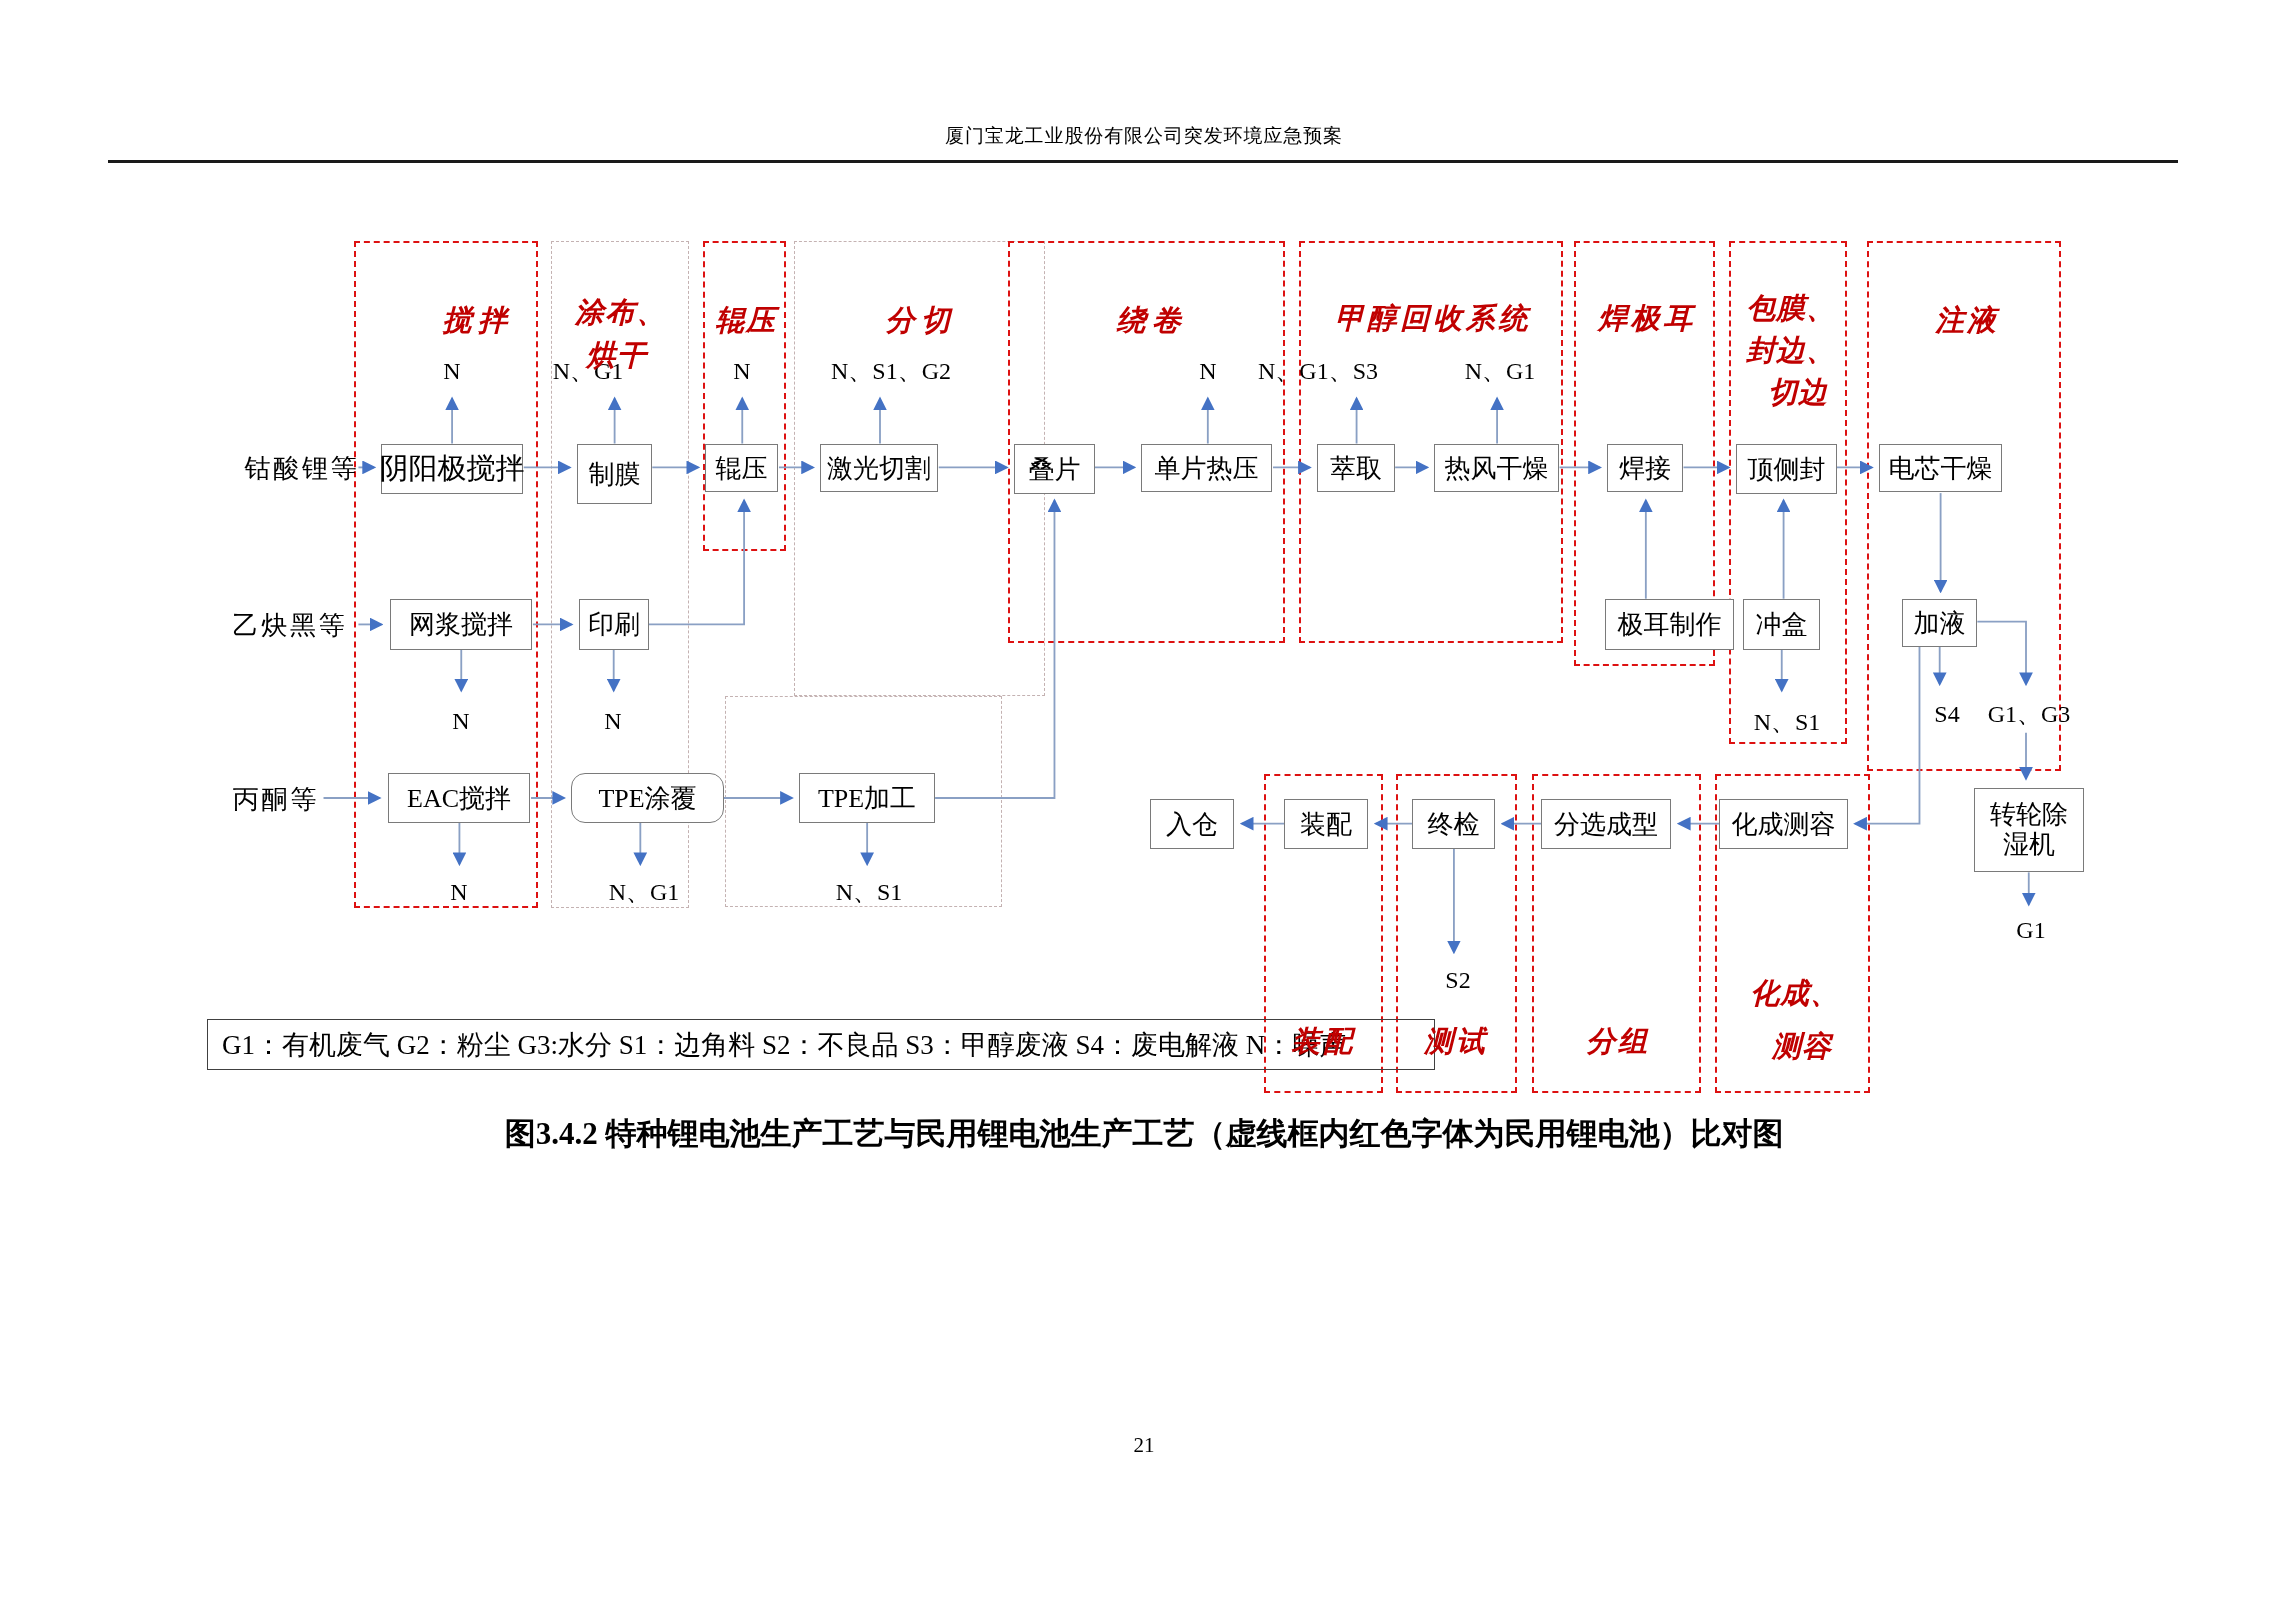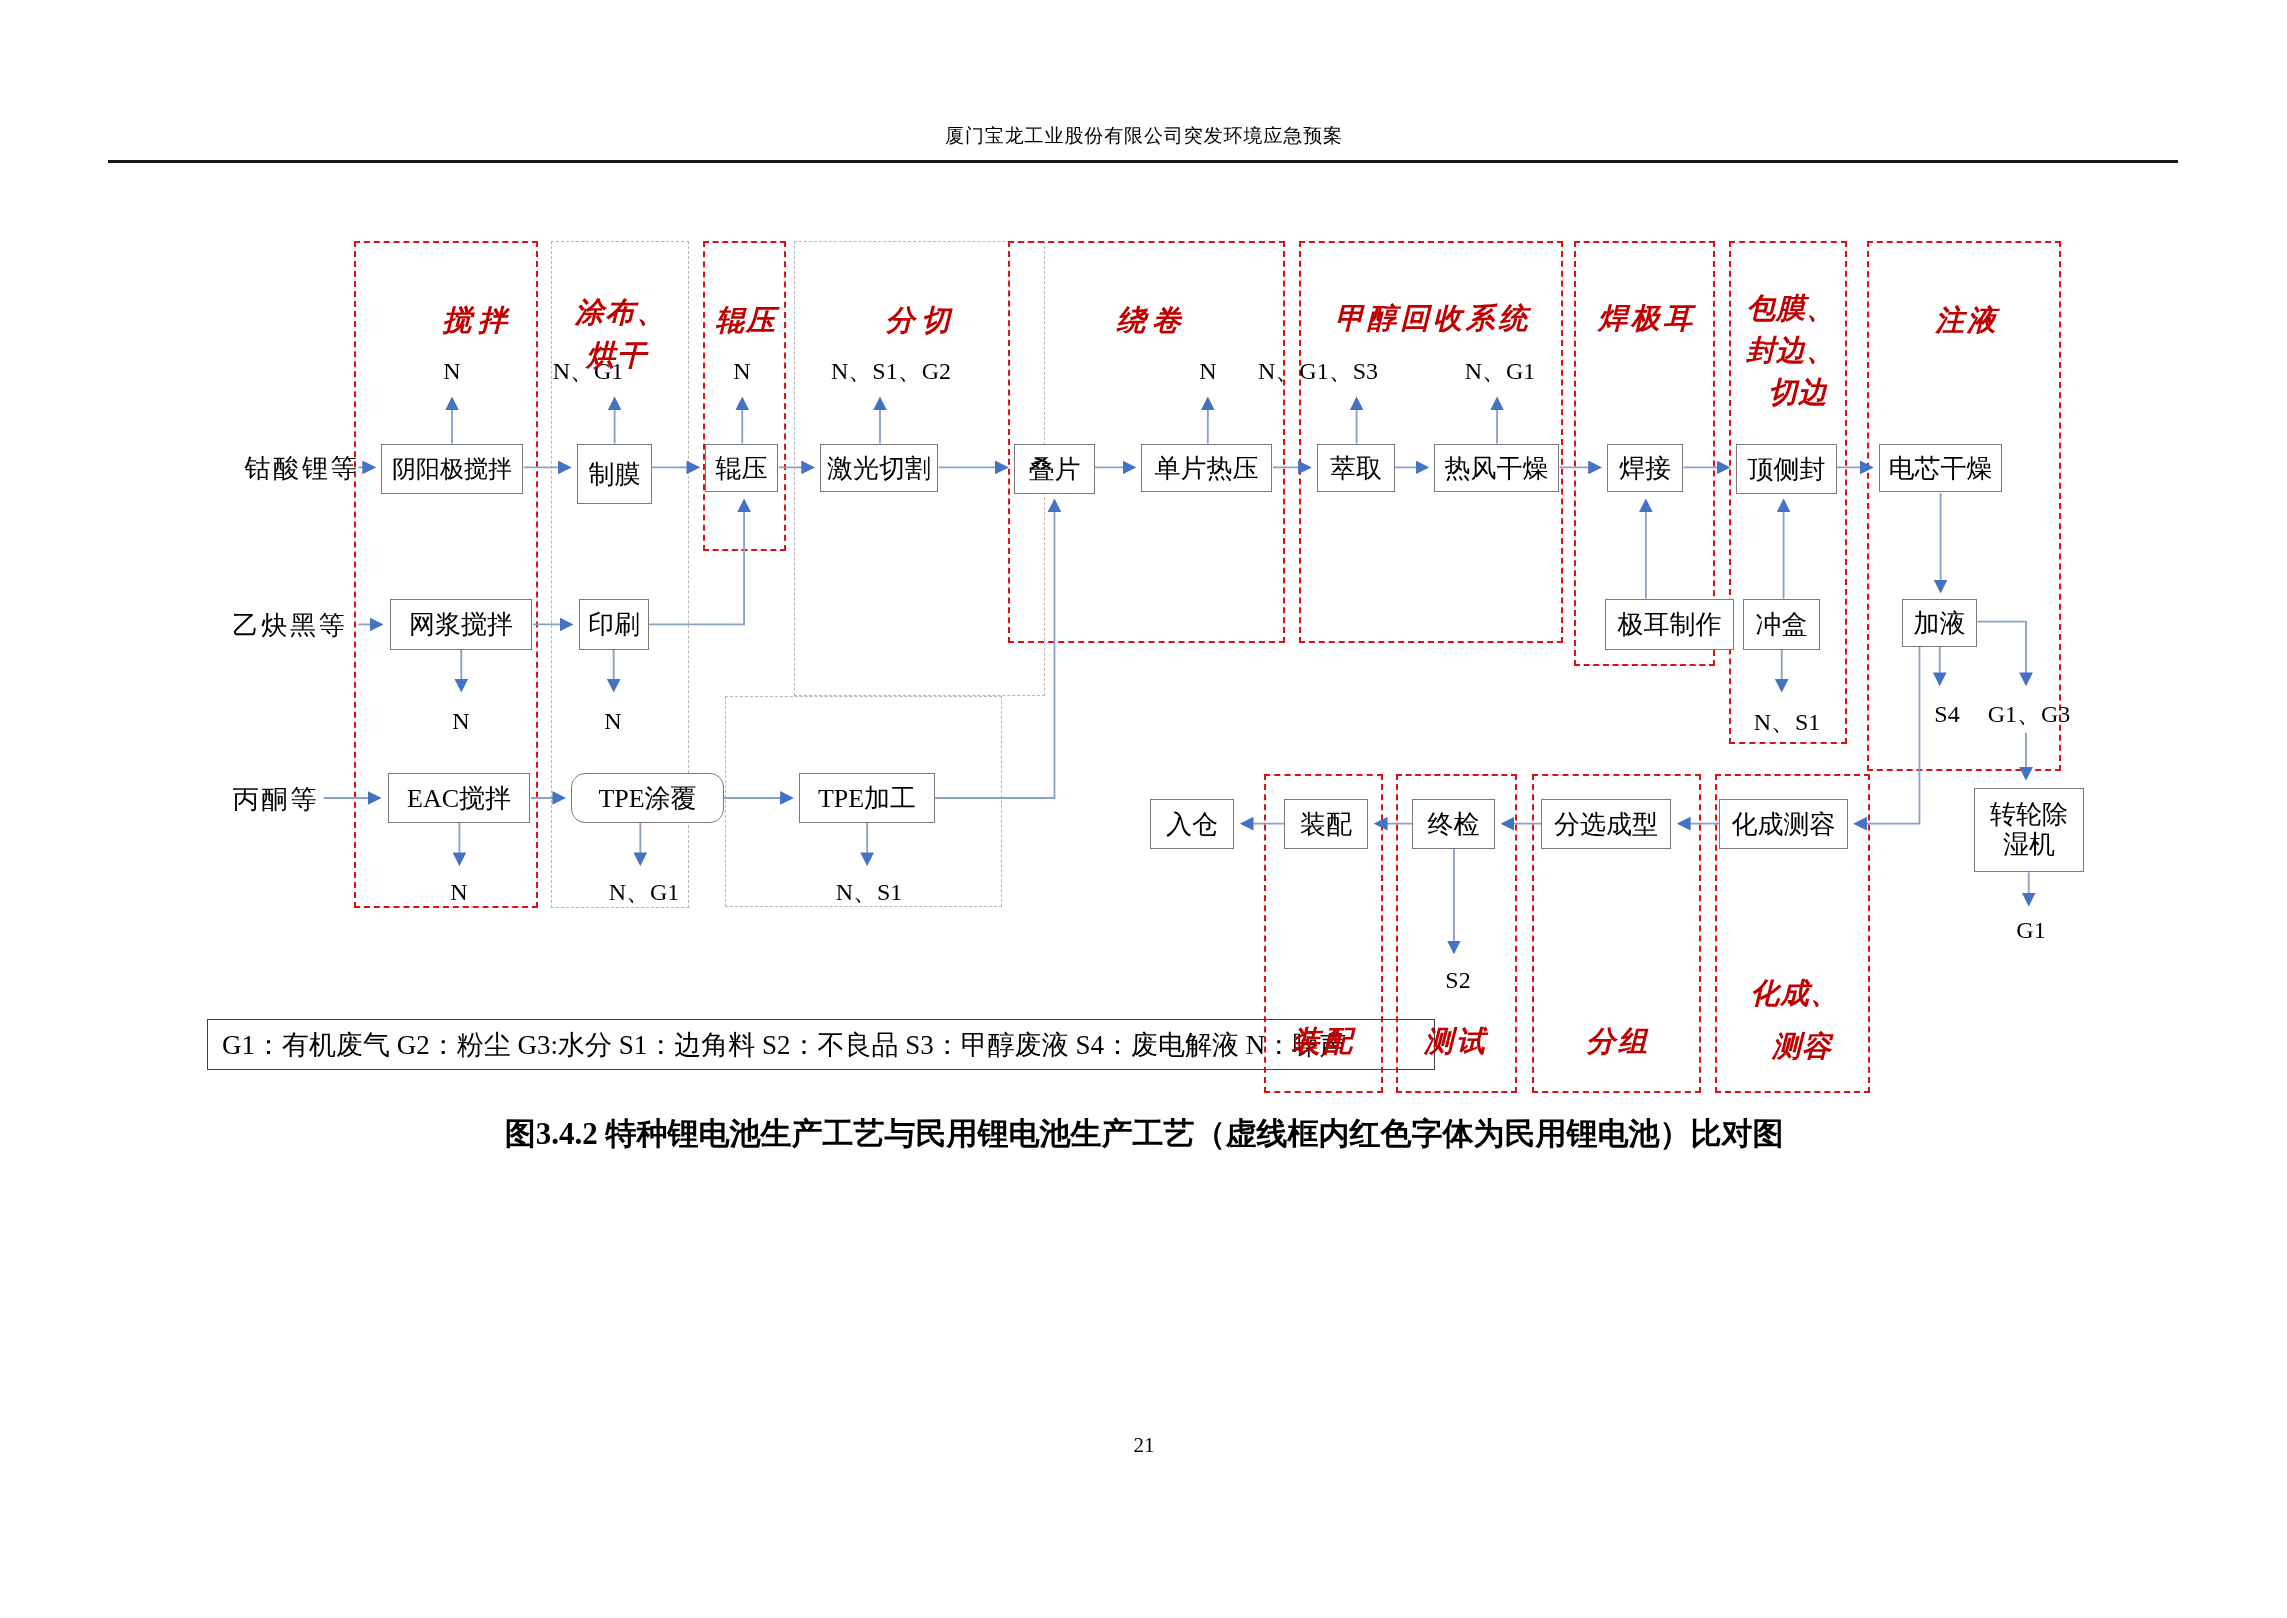--- a/index.html
+++ b/index.html
@@ -157,21 +157,21 @@
       <polyline points="1678,897 1636,897" marker-end="url(#ah)"></polyline>
       <polyline points="1872,897 1828,897" marker-end="url(#ah)"></polyline>
       <polyline points="2090,704 2090,897 2020,897" marker-end="url(#ah)"></polyline>
     </g>
   </svg>
 
   <div class="intext" style="left:290px;top:468px;margin-left:12px;">钴酸锂等</div>
   <div class="intext" style="left:290px;top:625px;">乙炔黑等</div>
   <div class="intext" style="left:276px;top:799px;">丙酮等</div>
 
-  <div class="node" style="left:381px;top:444px;width:142px;height:50px;font-size:24px;">阴阳极搅拌</div>
+  <div class="node" style="left:381px;top:444px;width:142px;height:50px;font-size:29px;">阴阳极搅拌</div>
   <div class="node" style="left:577px;top:444px;width:75px;height:60px;">制膜</div>
   <div class="node" style="left:705px;top:444px;width:73px;height:48px;">辊压</div>
   <div class="node" style="left:820px;top:444px;width:118px;height:48px;">激光切割</div>
   <div class="node" style="left:1014px;top:444px;width:81px;height:50px;">叠片</div>
   <div class="node" style="left:1141px;top:444px;width:131px;height:48px;">单片热压</div>
   <div class="node" style="left:1317px;top:444px;width:78px;height:48px;">萃取</div>
   <div class="node" style="left:1434px;top:444px;width:125px;height:48px;">热风干燥</div>
   <div class="node" style="left:1607px;top:444px;width:76px;height:48px;">焊接</div>
   <div class="node" style="left:1736px;top:444px;width:101px;height:50px;">顶侧封</div>
   <div class="node" style="left:1879px;top:444px;width:123px;height:48px;">电芯干燥</div>

